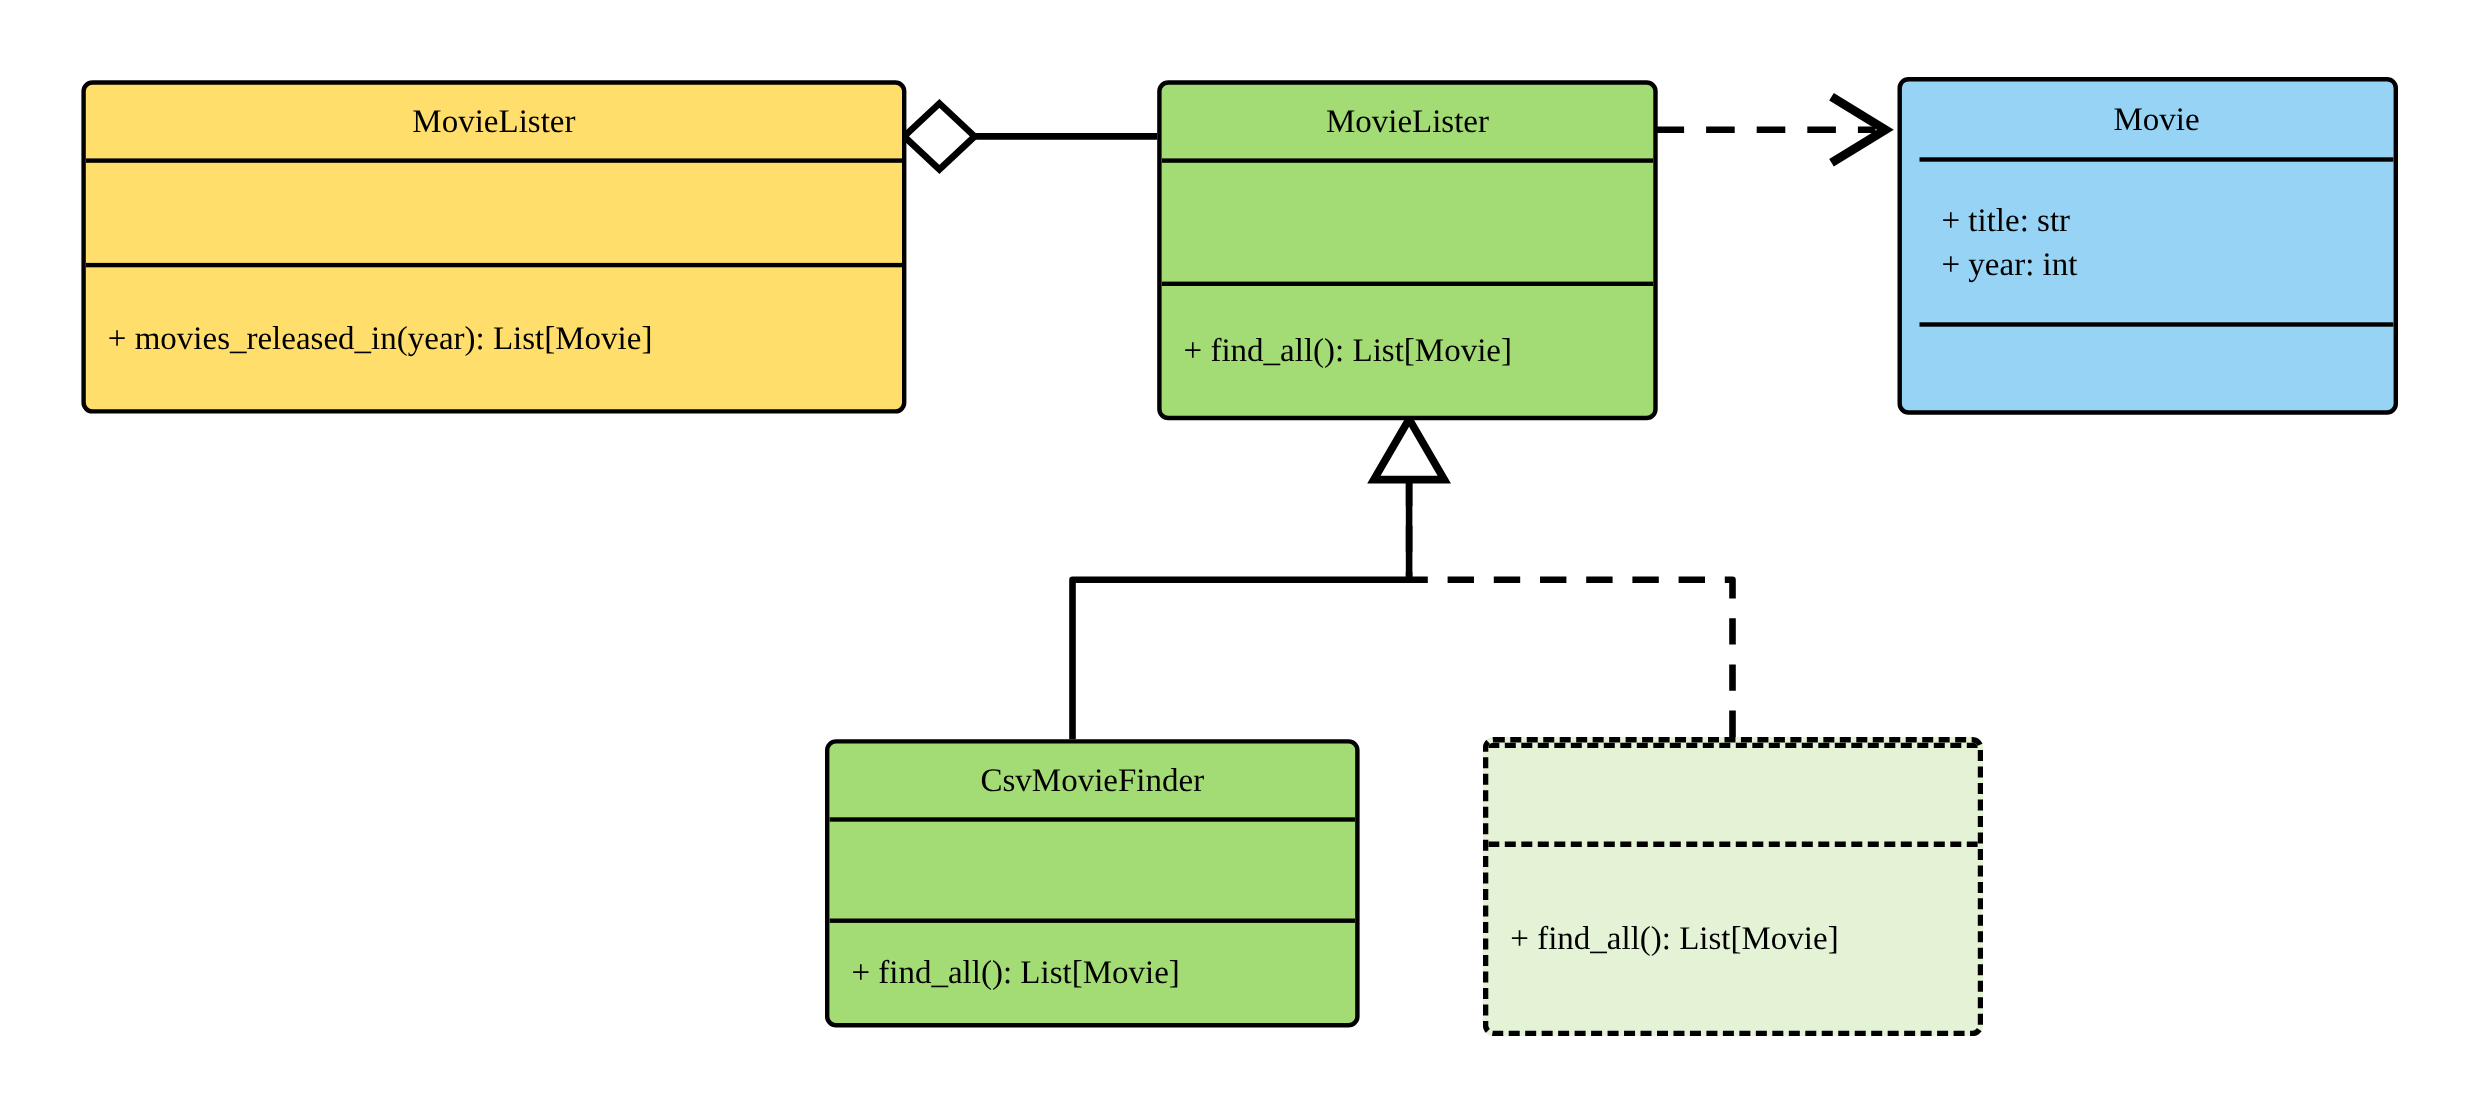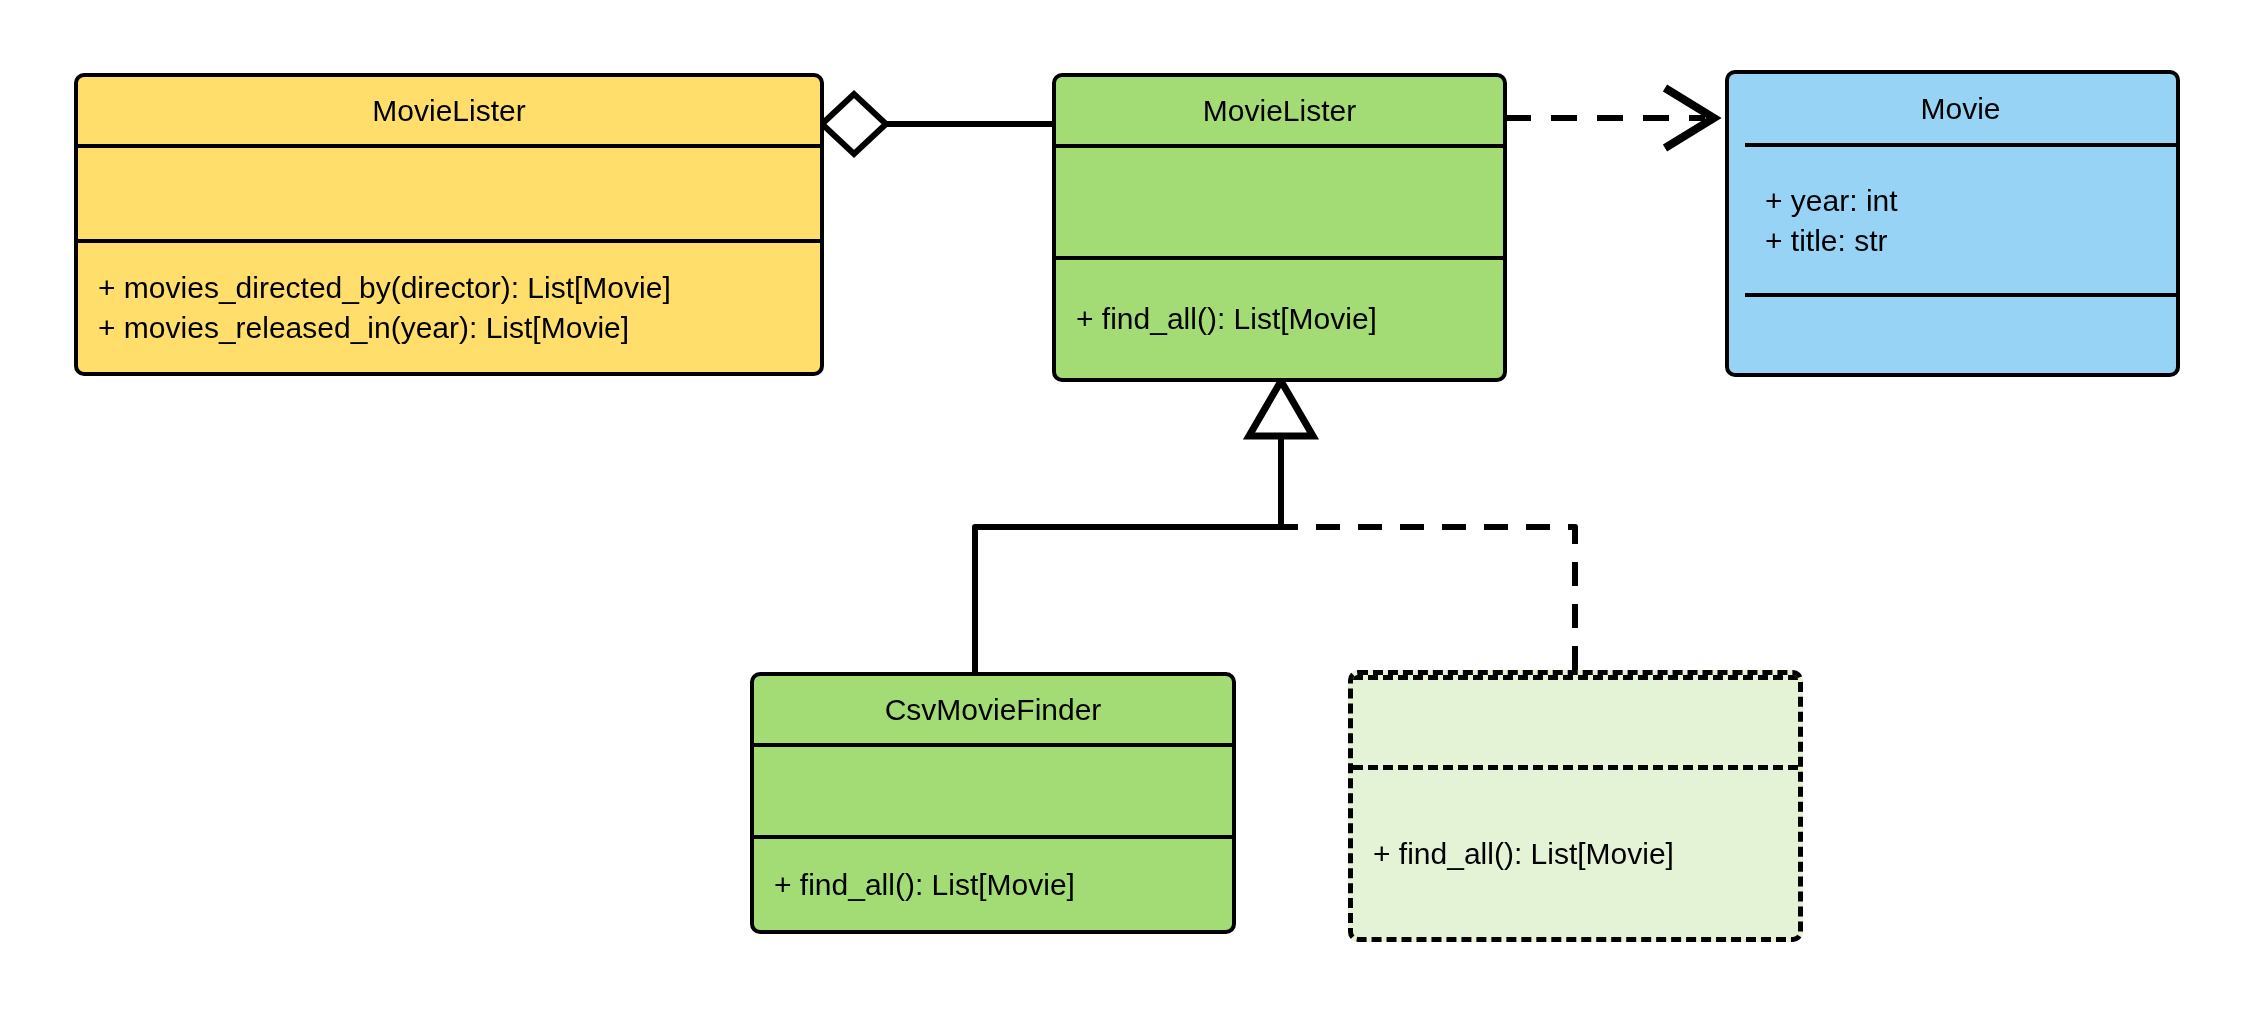--- a/index.html
+++ b/index.html
@@ -9,20 +9,21 @@
   }
   body {
     font-family: "Liberation Sans", sans-serif;
   }
   #canvas {
     position: relative;
     width: 2250px;
     height: 1011px;
     background: #ffffff;
     overflow: hidden;
+    font-family: Liberation Serif, serif;
   }
   svg.edges {
     position: absolute;
     left: 0;
     top: 0;
     width: 2250px;
     height: 1011px;
     pointer-events: none;
   }
   .uml-class {
@@ -105,43 +106,42 @@
     <polygon points="1281,381 1313,436 1249,436" fill="#ffffff" stroke="#000000" stroke-width="7" stroke-linejoin="miter"></polygon>
   </svg>
 
   <div class="uml-class" style="left:74px; top:73px; width:750px; height:303px; background:#FFDE6B;">
     <div class="compartment name-comp" style="height:67px;">
       <span class="class-name">MovieLister</span>
     </div>
     <div class="compartment divided member-list members-attrs" style="height:95px;">
     </div>
     <div class="compartment divided member-list" style="flex:1;">
-      <span class="member">+ movies_directed_by(director): List[Movie]</span>
       <span class="member">+ movies_released_in(year): List[Movie]</span>
     </div>
   </div>
 
   <div class="uml-class" style="left:1052px; top:73px; width:455px; height:309px; background:#A3DB74;">
     <div class="compartment name-comp" style="height:67px;">
       <span class="class-name">MovieLister</span>
     </div>
     <div class="compartment divided member-list members-attrs" style="height:112px;">
     </div>
     <div class="compartment divided member-list" style="flex:1;">
       <span class="member">+ find_all(): List[Movie]</span>
     </div>
   </div>
 
   <div class="uml-class" style="left:1725px; top:70px; width:455px; height:307px; background:#97D3F5;padding-left:16px;">
     <div class="compartment name-comp" style="height:69px;">
       <span class="class-name">Movie</span>
     </div>
     <div class="compartment divided member-list members-attrs" style="height:150px;">
+      <span class="member">+ title: str</span>
       <span class="member">+ year: int</span>
-      <span class="member">+ title: str</span>
     </div>
     <div class="compartment divided member-list" style="flex:1;">
     </div>
   </div>
 
   <div class="uml-class" style="left:750px; top:672px; width:486px; height:262px; background:#A3DB74;">
     <div class="compartment name-comp" style="height:67px;">
       <span class="class-name">CsvMovieFinder</span>
     </div>
     <div class="compartment divided member-list members-attrs" style="height:92px;">

